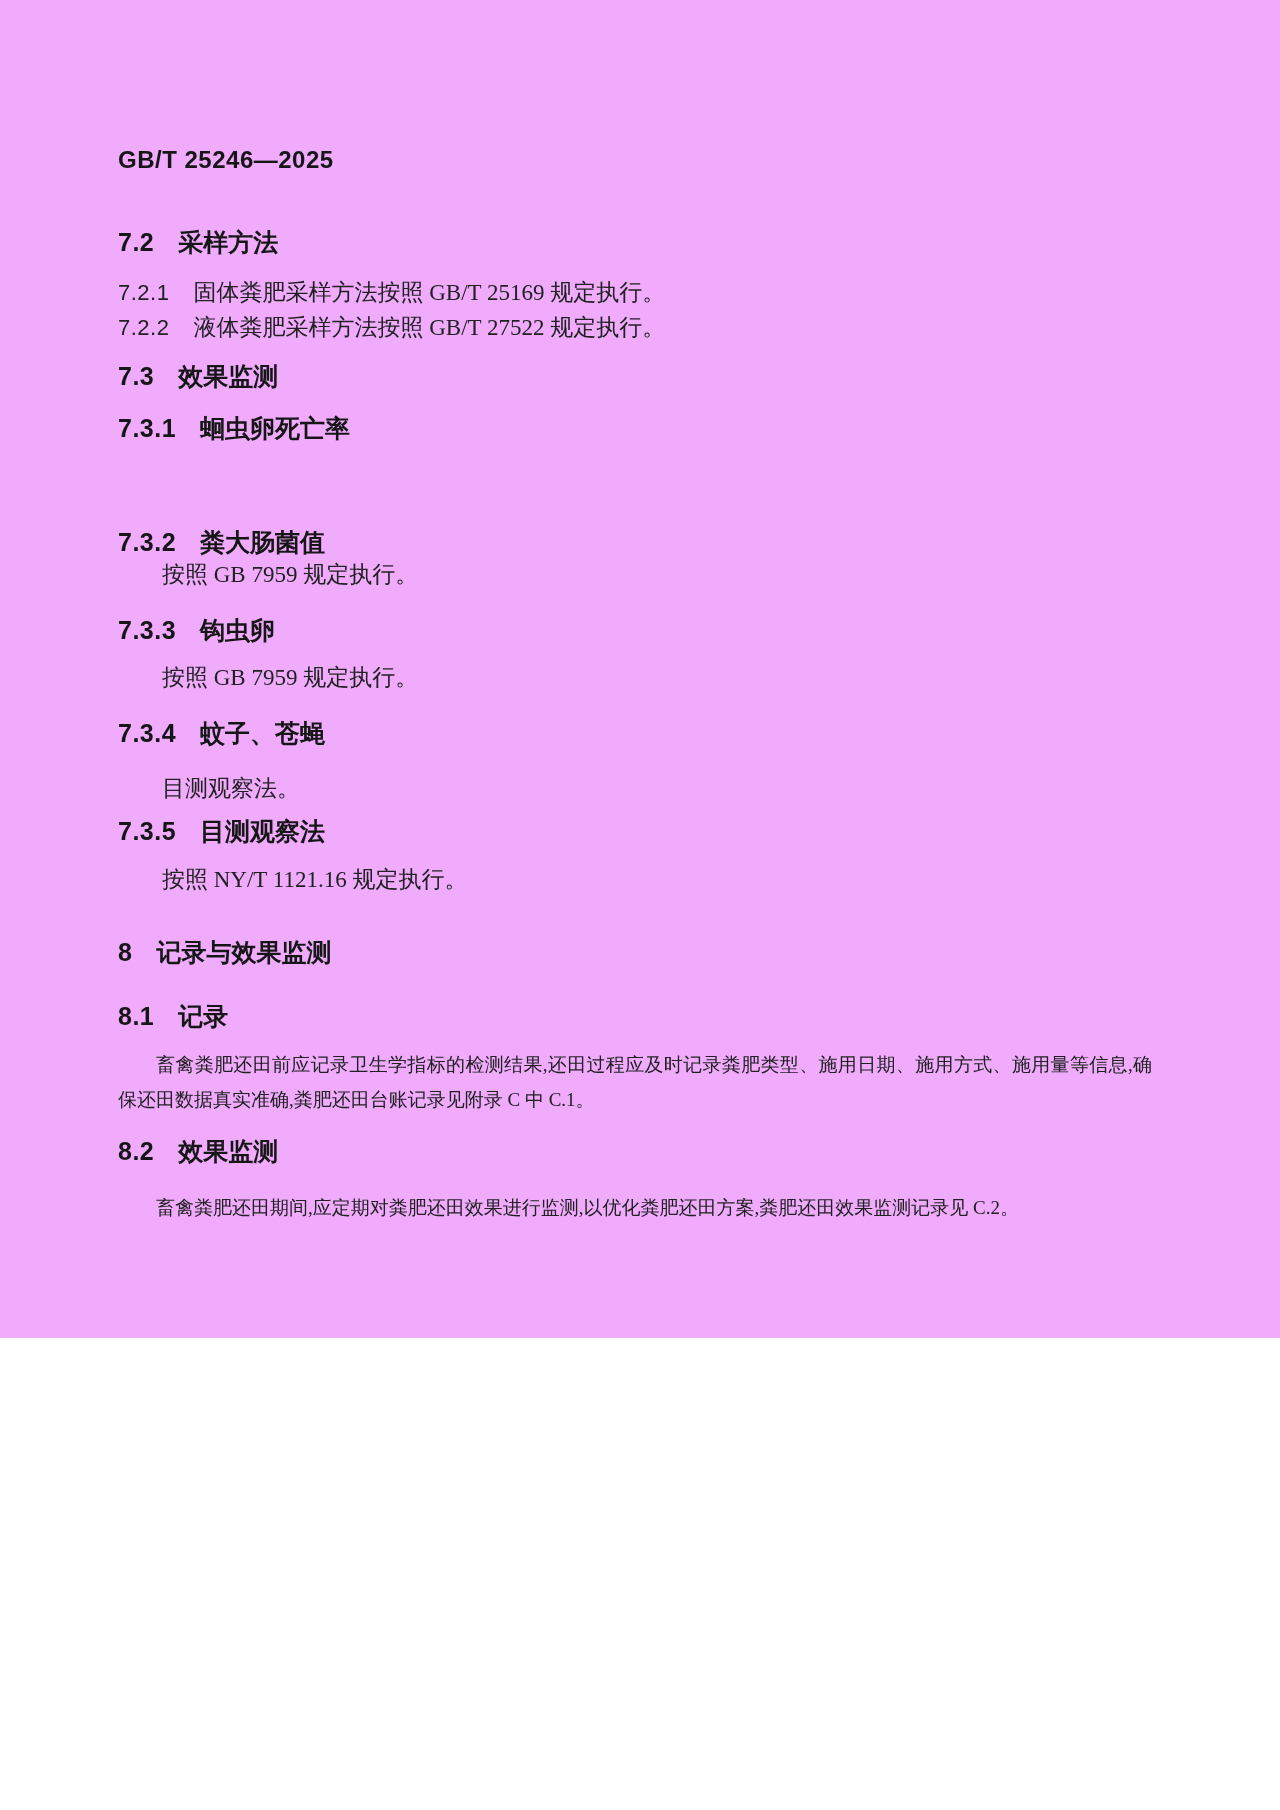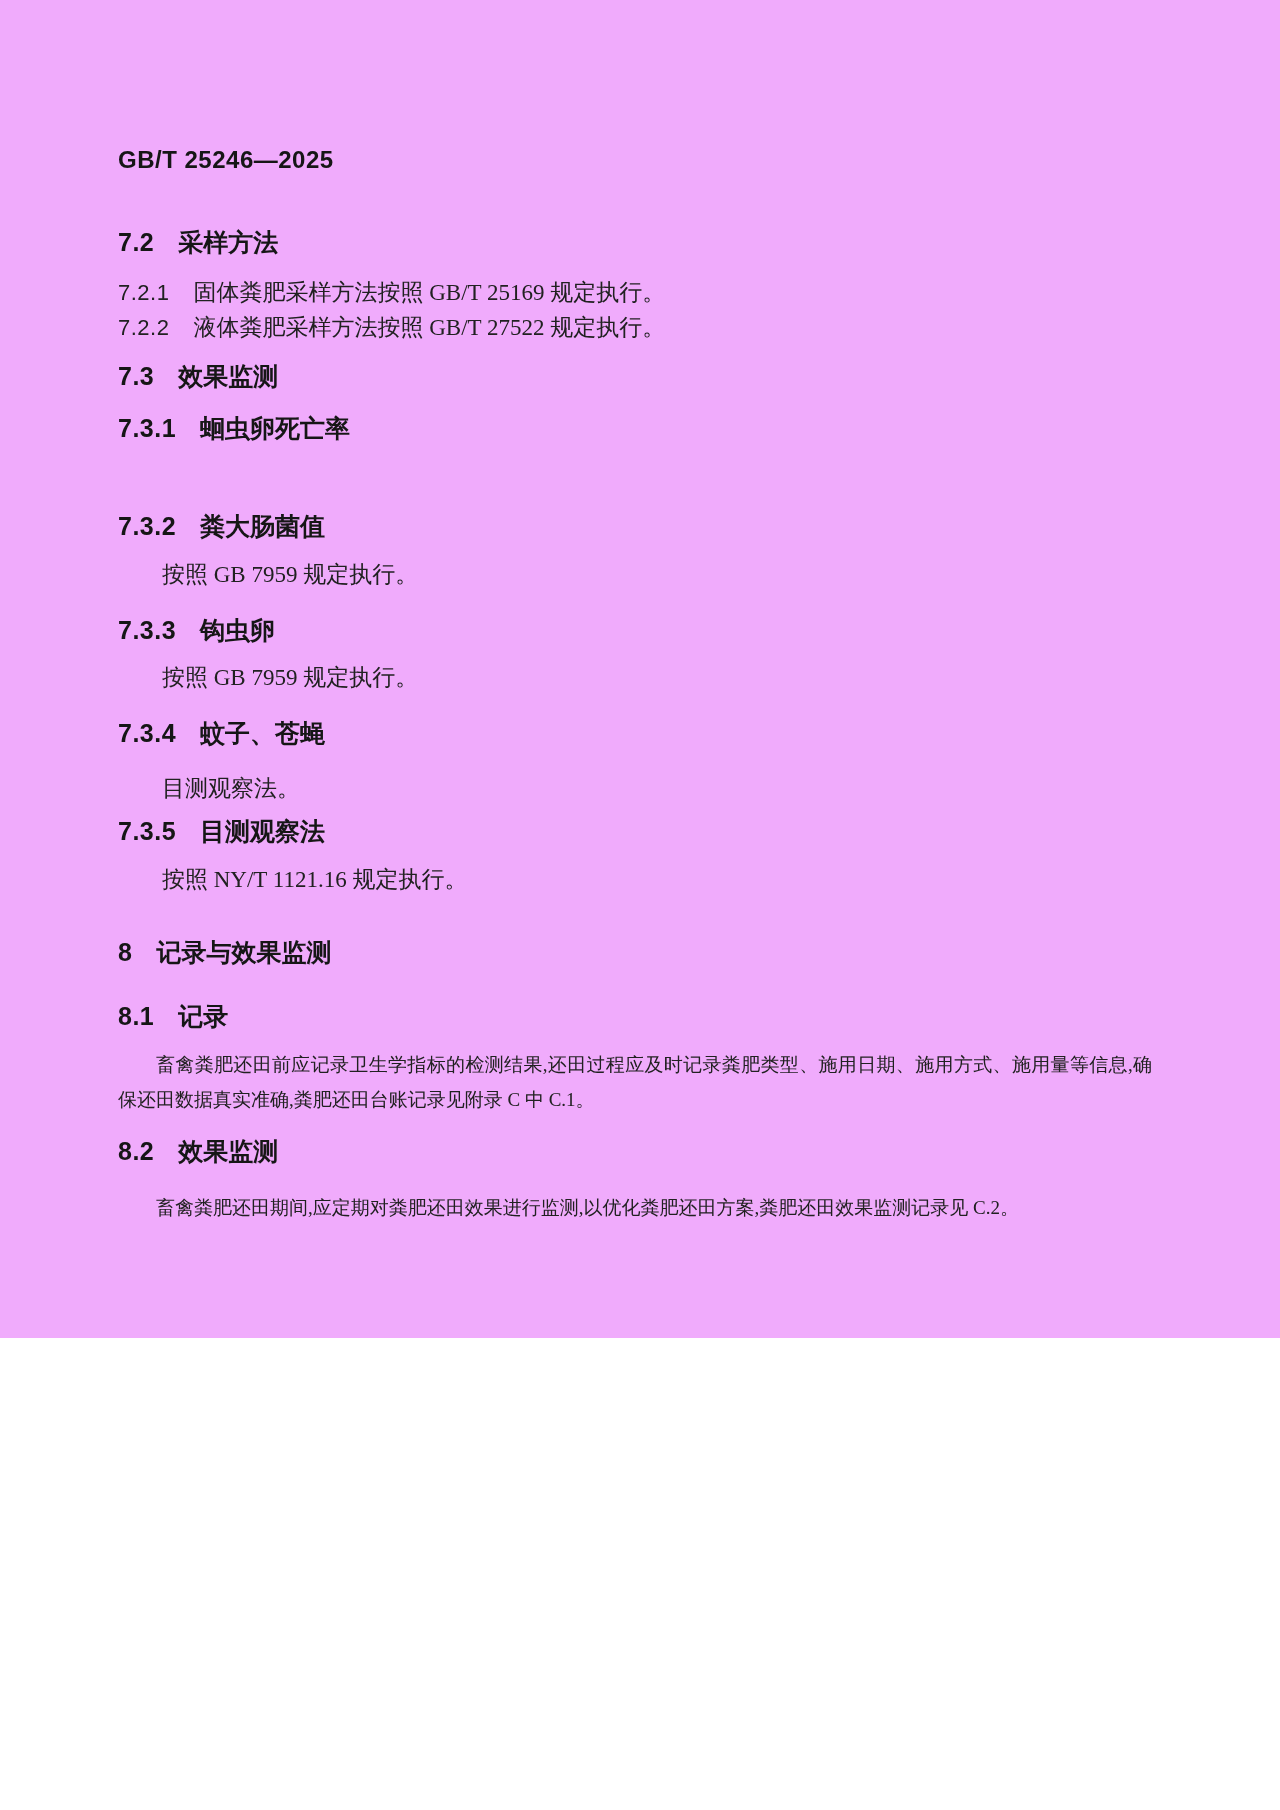--- a/index.html
+++ b/index.html
@@ -111,21 +111,21 @@
   }
 
   
   #std-header{top:146px;}
   #h72 {top:226px;}
   #l721{top:277px;}
   #l722{top:312px;}
   #h73 {top:360px;}
   #h731{top:412px;}
   #t731{top:459px;}
-  #h732{top:510px;}
+  #h732{top:526px;}
   #t732{top:559px;}
   #h733{top:614px;}
   #t733{top:662px;}
   #h734{top:717px;}
   #t734{top:773px;}
   #h735{top:815px;}
   #t735{top:864px;}
   #h8  {top:936px;}
   #h81 {top:1000px;text-align:right;}
   #p81 {top:1047px;}

